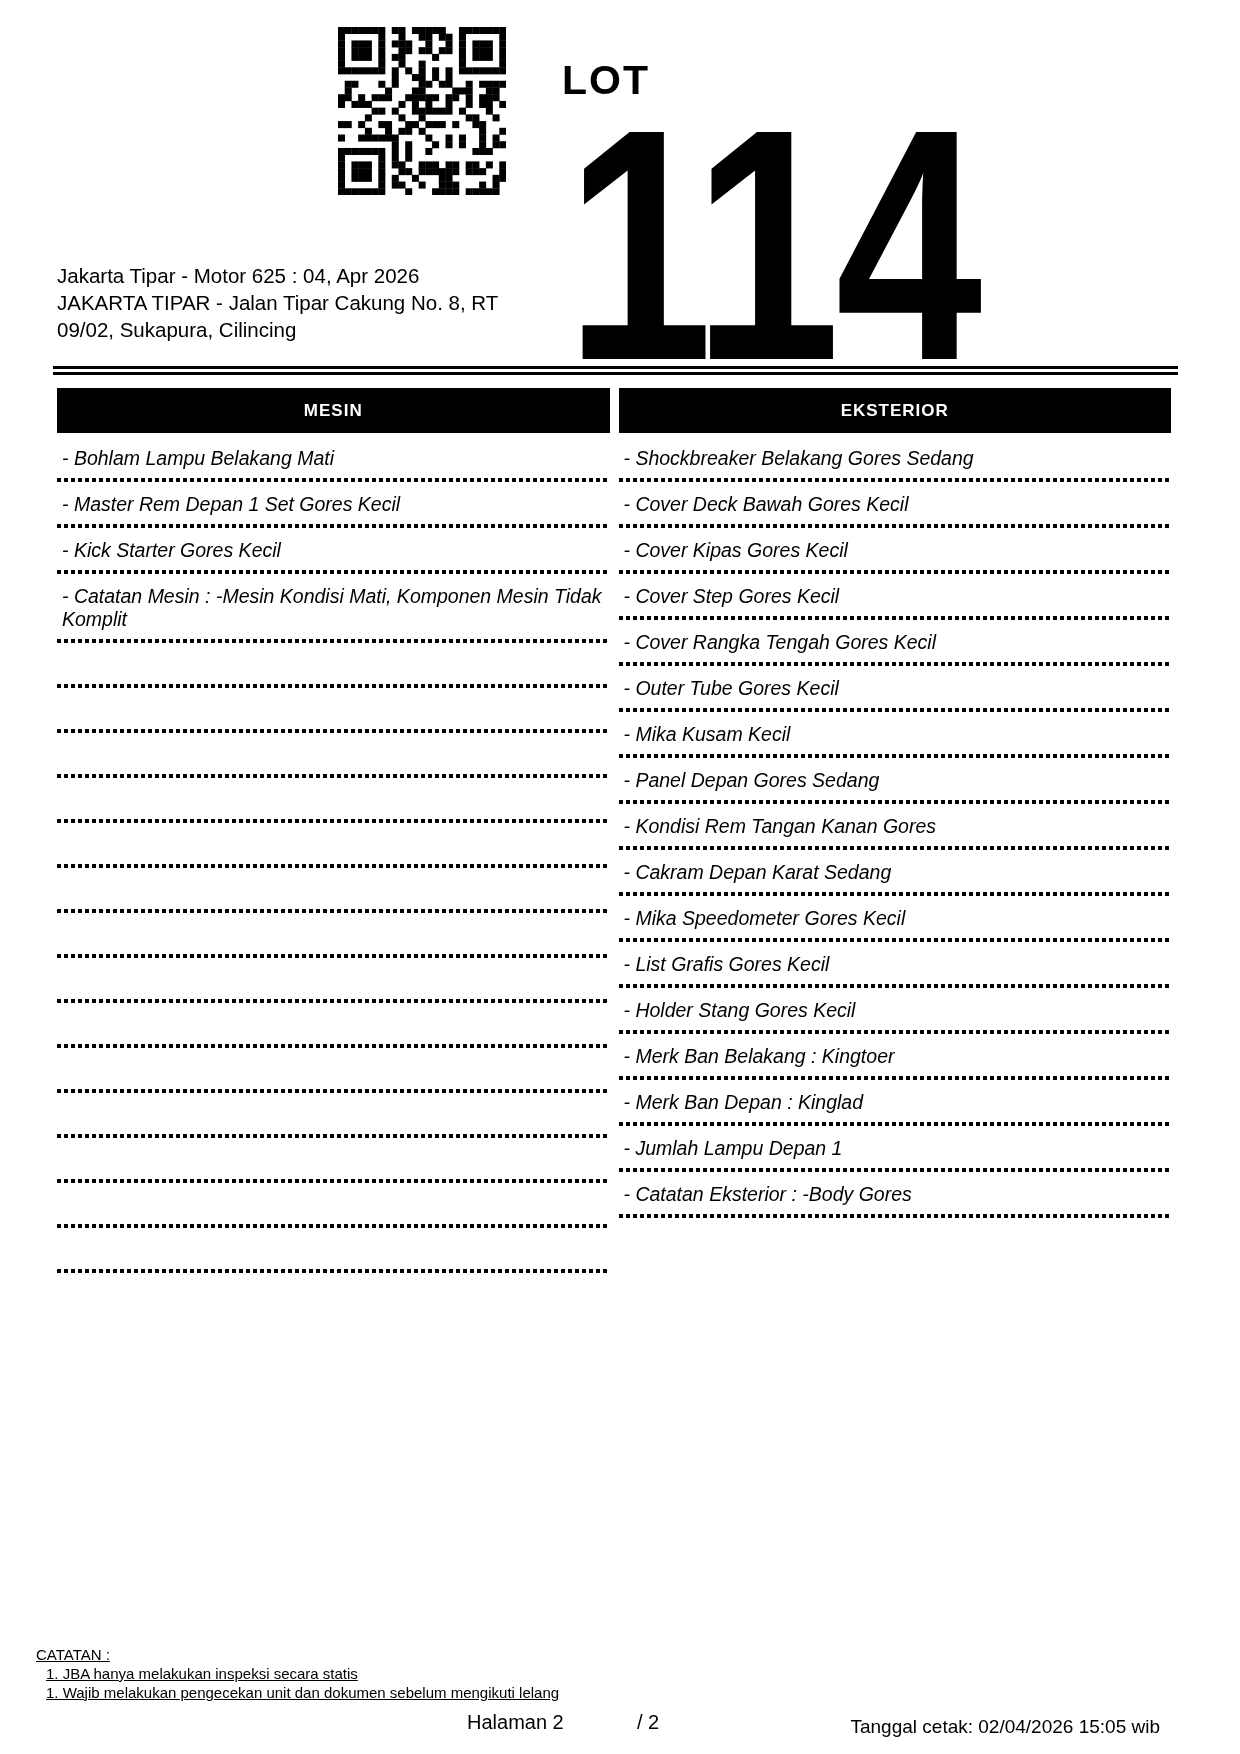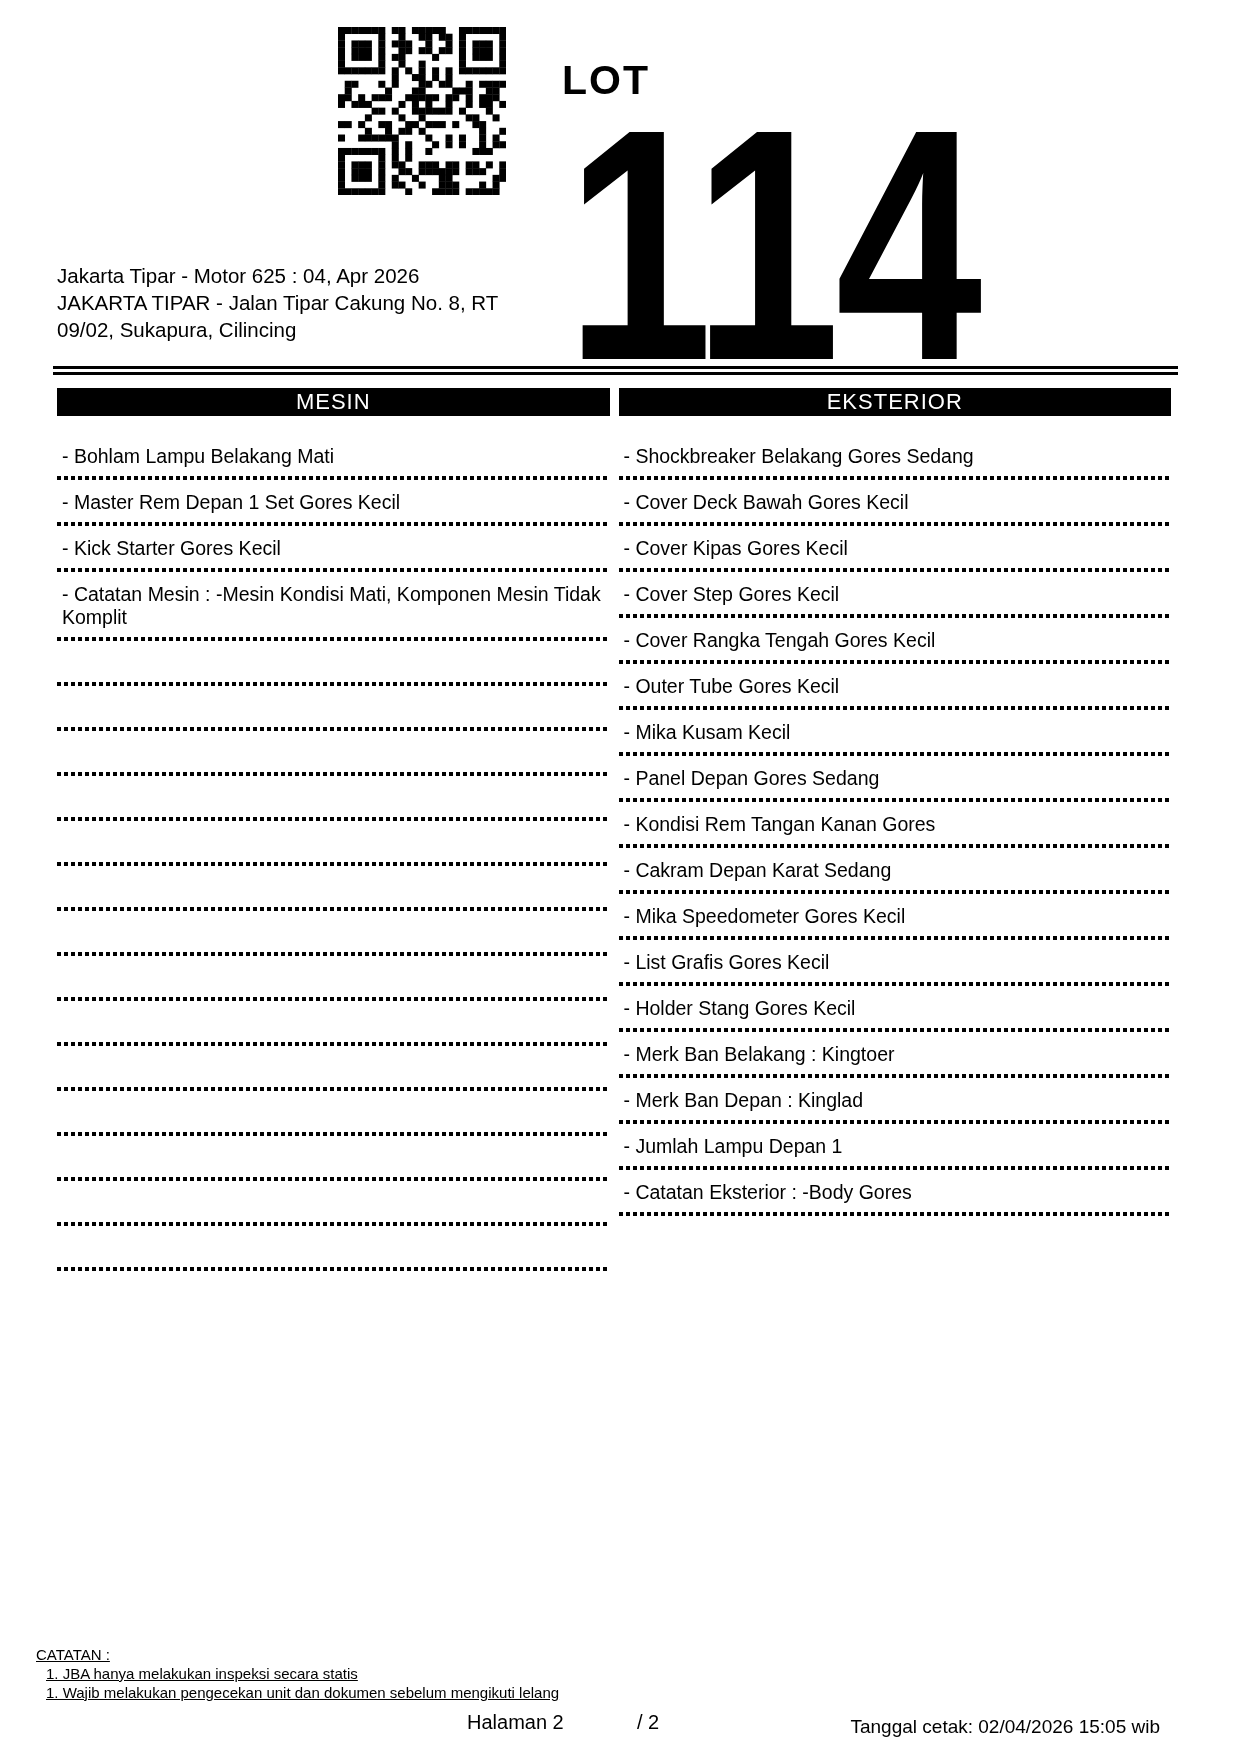--- a/index.html
+++ b/index.html
@@ -21,24 +21,24 @@
 
   #double-rule{
     left:53px;top:366px;width:1125px;height:9px;box-sizing:border-box;
     border-top:3px solid #000;border-bottom:3px solid #000;
   }
 
   
   #columns{left:57px;top:388px;width:1114px;display:flex;gap:9px;}
   .col{flex:1 1 0;min-width:0;}
   .col-header{
-    background:#000;color:#fff;height:28px;display:flex;align-items:center;justify-content:center;
-    font-weight:normal;font-size:22px;letter-spacing:1px;
+    background:#000;color:#fff;height:45px;display:flex;align-items:center;justify-content:center;
+    font-weight:bold;font-size:17px;letter-spacing:1px;
   }
-  .list{padding-top:18px;}
+  .list{padding-top:3px;font-style:italic;}
   .row{display:flex;flex-direction:column;min-height:46px;box-sizing:border-box;}
   .item-text{flex:1;padding:11px 4px 8px 5px;font-size:19.5px;line-height:23px;}
   .sep{
     height:4px;flex:0 0 4px;
     background-image:repeating-linear-gradient(to right,#000 0 4px,transparent 4px 7px);
   }
   .row-empty{height:45px;min-height:45px;}
   .row-empty .item-text{padding:0;}
 
   

